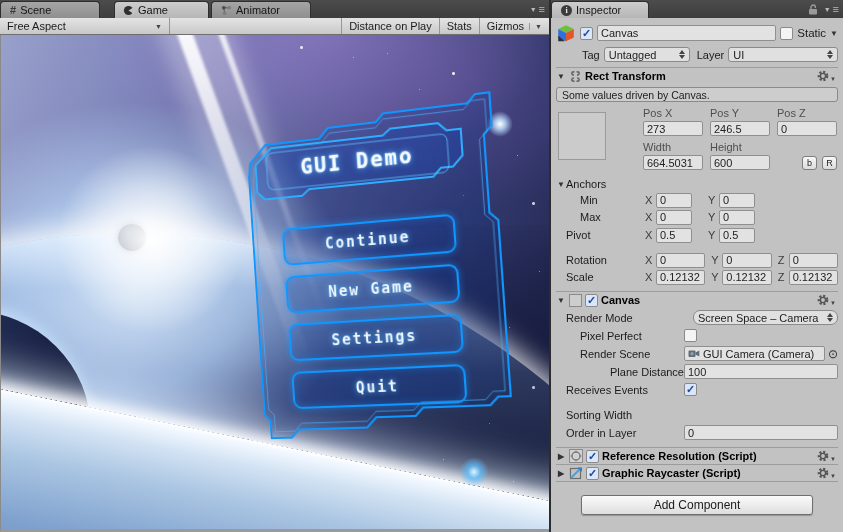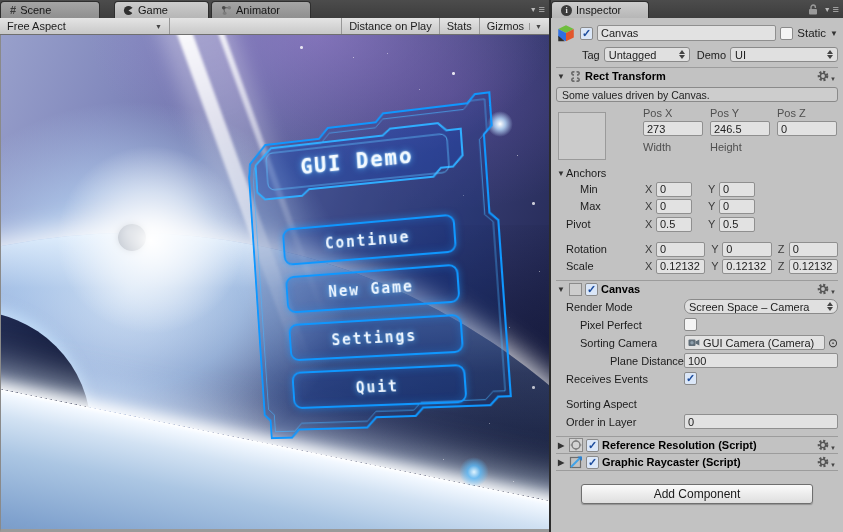--- a/index.html
+++ b/index.html
@@ -245,21 +245,21 @@
 
       <div class="row" style="height:19px; gap:4px;">
         <span style="margin-left:26px;">Tag</span>
         <span class="dd" style="width:86px;">
           <span>Untagged</span>
           <span class="updown">
               <span class="tri-up"></span>
               <span class="tri-dn"></span>
             </span>
         </span>
-        <span style="margin-left:3px;">Demo</span>
+        <span style="margin-left:3px;">Layer</span>
         <span class="dd" style="flex:1;">
           <span>UI</span>
           <span class="updown">
               <span class="tri-up"></span>
               <span class="tri-dn"></span>
             </span>
         </span>
       </div>
 
       <div class="comp-header" style="margin-top:3px;">
@@ -297,20 +297,28 @@
           <div class="row" style="height:17px; gap:7px;">
             <span class="tf" style="width:60px;">273</span>
             <span class="tf" style="width:60px;">246.5</span>
             <span class="tf" style="width:60px;">0</span>
           </div>
           <div class="row greylbl" style="height:14px; gap:7px; margin-top:3px;">
             <span style="width:60px;">Width</span>
             <span style="width:60px;">Height</span>
             <span style="width:60px;"></span>
           </div>
+          <div class="row" style="height:17px; gap:7px;">
+            <span class="tf" style="width:60px;">664.5031</span>
+            <span class="tf" style="width:60px;">600</span>
+            <span style="width:60px; display:flex; justify-content:flex-end; gap:5px;">
+              <span class="smallbtn">b</span>
+              <span class="smallbtn">R</span>
+            </span>
+          </div>
         </div>
       </div>
 
       <div class="row" style="height:16px; margin-top:5px;">
         <span class="fold">▼</span>
         <span>Anchors</span>
       </div>
       <div class="row" style="height:16px;">
         <span style="width:89px; padding-left:24px;">Min</span>
         <span class="axis-letter">X</span>
@@ -358,36 +366,36 @@
         <span>Canvas</span>
         <span class="gear">
           <svg width="12" height="12" viewBox="0 0 12 12">
               <circle cx="6" cy="6" r="4" fill="none" stroke="#555" stroke-width="2.6" stroke-dasharray="2 1.7"></circle>
               <circle cx="6" cy="6" r="2.6" fill="none" stroke="#555" stroke-width="1.4"></circle>
             </svg>
           <span class="tinycaret">▼</span>
         </span>
       </div>
 
-      <div class="row" style="height:17px; margin-top:1px;">
+      <div class="row" style="height:17px; margin-top:1px;gap:9px;">
         <span style="width:128px; padding-left:10px;">Render Mode</span>
         <span class="dd" style="flex:1;border-radius:7px;">
           <span>Screen Space – Camera</span>
           <span class="updown">
               <span class="tri-up"></span>
               <span class="tri-dn"></span>
             </span>
         </span>
       </div>
       <div class="row" style="height:17px; margin-top:1px;">
         <span style="width:128px; padding-left:24px;">Pixel Perfect</span>
         <span class="cb"></span>
       </div>
       <div class="row" style="height:17px; margin-top:1px;">
-        <span style="width:128px; padding-left:24px;">Sorting Camera</span>
+        <span style="width:128px; padding-left:24px;">Render Scene</span>
         <span class="tf" style="flex:1; gap:3px;">
           <span class="ifield-icon">
             <svg width="12" height="9" viewBox="0 0 12 9">
                 <rect x="0.5" y="1.5" width="7" height="6.5" rx="1" fill="#5f6d78"></rect>
                 <polygon points="7.5,3.6 11.3,1.5 11.3,7.5 7.5,5.4" fill="#5f6d78"></polygon>
                 <circle cx="4" cy="4.7" r="1.7" fill="#8fa0ad"></circle>
               </svg>
           </span>
           <span>GUI Camera (Camera)</span>
         </span>
@@ -395,21 +403,21 @@
       </div>
       <div class="row" style="height:17px; margin-top:1px;">
         <span style="width:128px; padding-left:24px;text-align:right;">Plane Distance</span>
         <span class="tf" style="flex:1;">100</span>
       </div>
       <div class="row" style="height:17px; margin-top:1px;">
         <span style="width:128px; padding-left:10px;">Receives Events</span>
         <span class="cb checked"></span>
       </div>
       <div class="row" style="height:17px; margin-top:8px;">
-        <span style="width:128px; padding-left:10px;">Sorting Aspect</span>
+        <span style="width:128px; padding-left:10px;">Sorting Width</span>
       </div>
       <div class="row" style="height:17px; margin-top:1px;">
         <span style="width:128px; padding-left:10px;">Order in Layer</span>
         <span class="tf" style="flex:1;">0</span>
       </div>
 
       <div class="comp-header" style="margin-top:6px;">
         <span class="fold">▶</span>
         <span class="ifield-icon">
           <svg width="14" height="14" viewBox="0 0 14 14">

